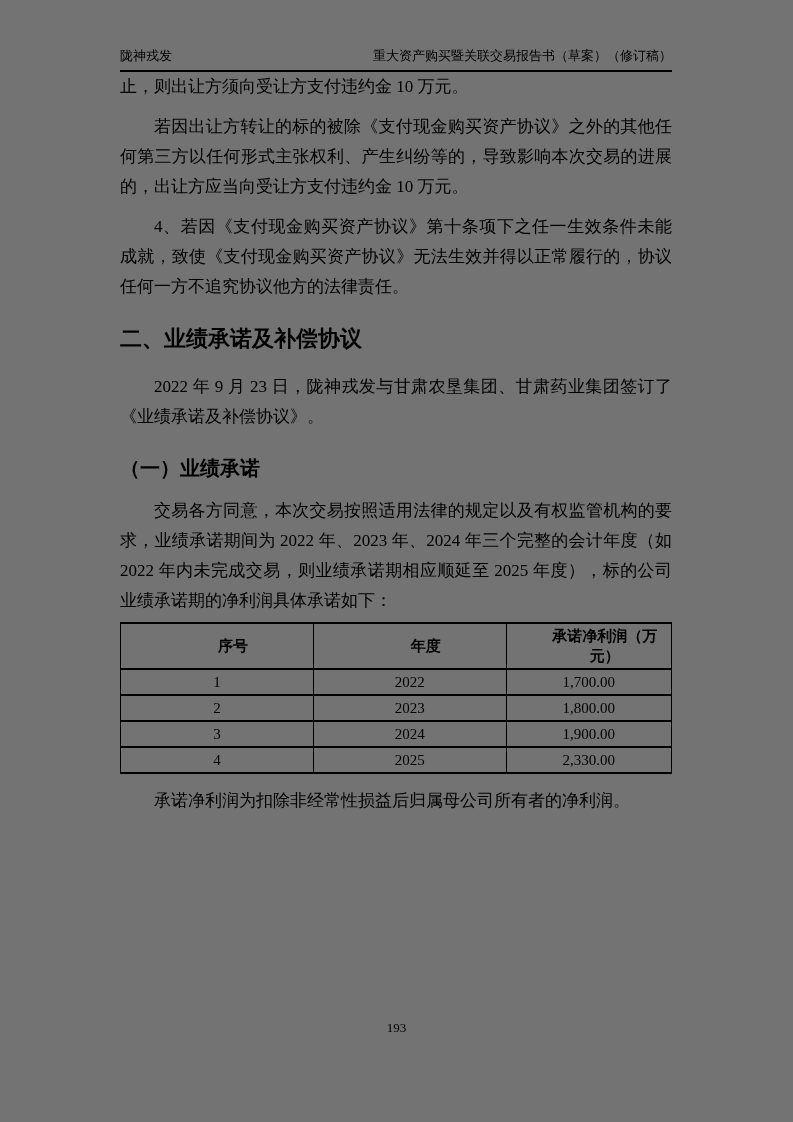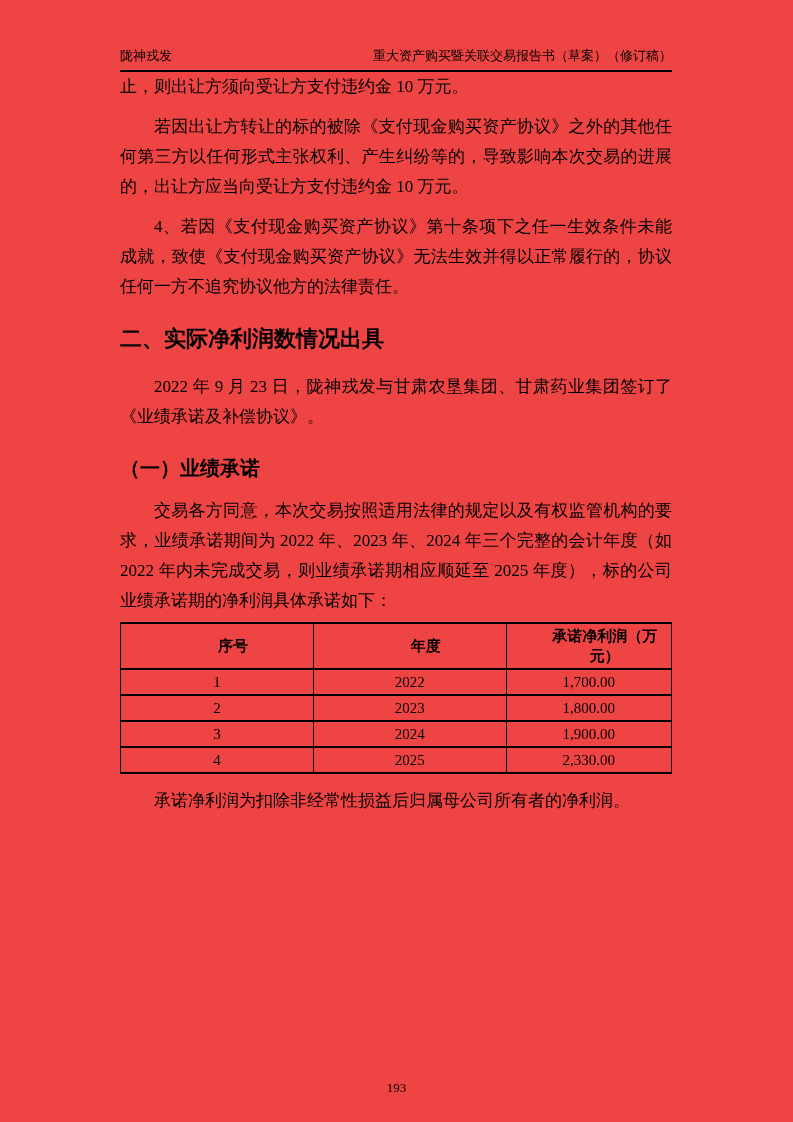--- a/index.html
+++ b/index.html
@@ -5,21 +5,21 @@
   html, body {
     margin: 0;
     padding: 0;
     background: #ffffff;
   }
   .page {
     position: relative;
     width: 793px;
     height: 1122px;
     box-sizing: border-box;
-    background: #ef4444;
+    background: #737373;
     color: #000000;
     font-family: "Liberation Serif", "DejaVu Serif", serif;
     padding: 48px 121px 0 120px;
     overflow: hidden;
   }
   .doc-header {
     display: flex;
     justify-content: space-between;
     align-items: flex-end;
     border-bottom: 2px solid #000;
@@ -79,21 +79,21 @@
   }
   table.promise th {
     font-family: "Liberation Sans", "DejaVu Sans", sans-serif;
     font-weight: bold;
     padding-left: 36px;
   }
   .doc-footer {
     position: absolute;
     left: 0;
     right: 0;
-    top: 1080px;
+    top: 1020px;
     text-align: center;
     font-size: 13px;
   }
 </style>
 </head>
 <body>
 
 <div class="page">
 
   <div class="doc-header">
@@ -103,21 +103,21 @@
 
   <div class="content">
 
     <p class="para no-indent">止，则出让方须向受让方支付违约金 10 万元。</p>
 
     <p class="para">若因出让方转让的标的被除《支付现金购买资产协议》之外的其他任何第三方以任何形式主张权利、产生纠纷等的，导致影响本次交易的进展的，出让方应当向受让方支付违约金 10 万元。</p>
 
 
     <p class="para">4、若因《支付现金购买资产协议》第十条项下之任一生效条件未能成就，致使《支付现金购买资产协议》无法生效并得以正常履行的，协议任何一方不追究协议他方的法律责任。</p>
 
-    <h2 class="h1">二、实际净利润数情况出具</h2>
+    <h2 class="h1">二、业绩承诺及补偿协议</h2>
 
     <p class="para">2022 年 9 月 23 日，陇神戎发与甘肃农垦集团、甘肃药业集团签订了《业绩承诺及补偿协议》。</p>
 
     <h3 class="h2">（一）业绩承诺</h3>
 
     <p class="para before-table">交易各方同意，本次交易按照适用法律的规定以及有权监管机构的要求，业绩承诺期间为 2022 年、2023 年、2024 年三个完整的会计年度（如 2022 年内未完成交易，则业绩承诺期相应顺延至 2025 年度），标的公司业绩承诺期的净利润具体承诺如下：</p>
 
     <table class="promise">
       <colgroup>
           <col class="c1">

